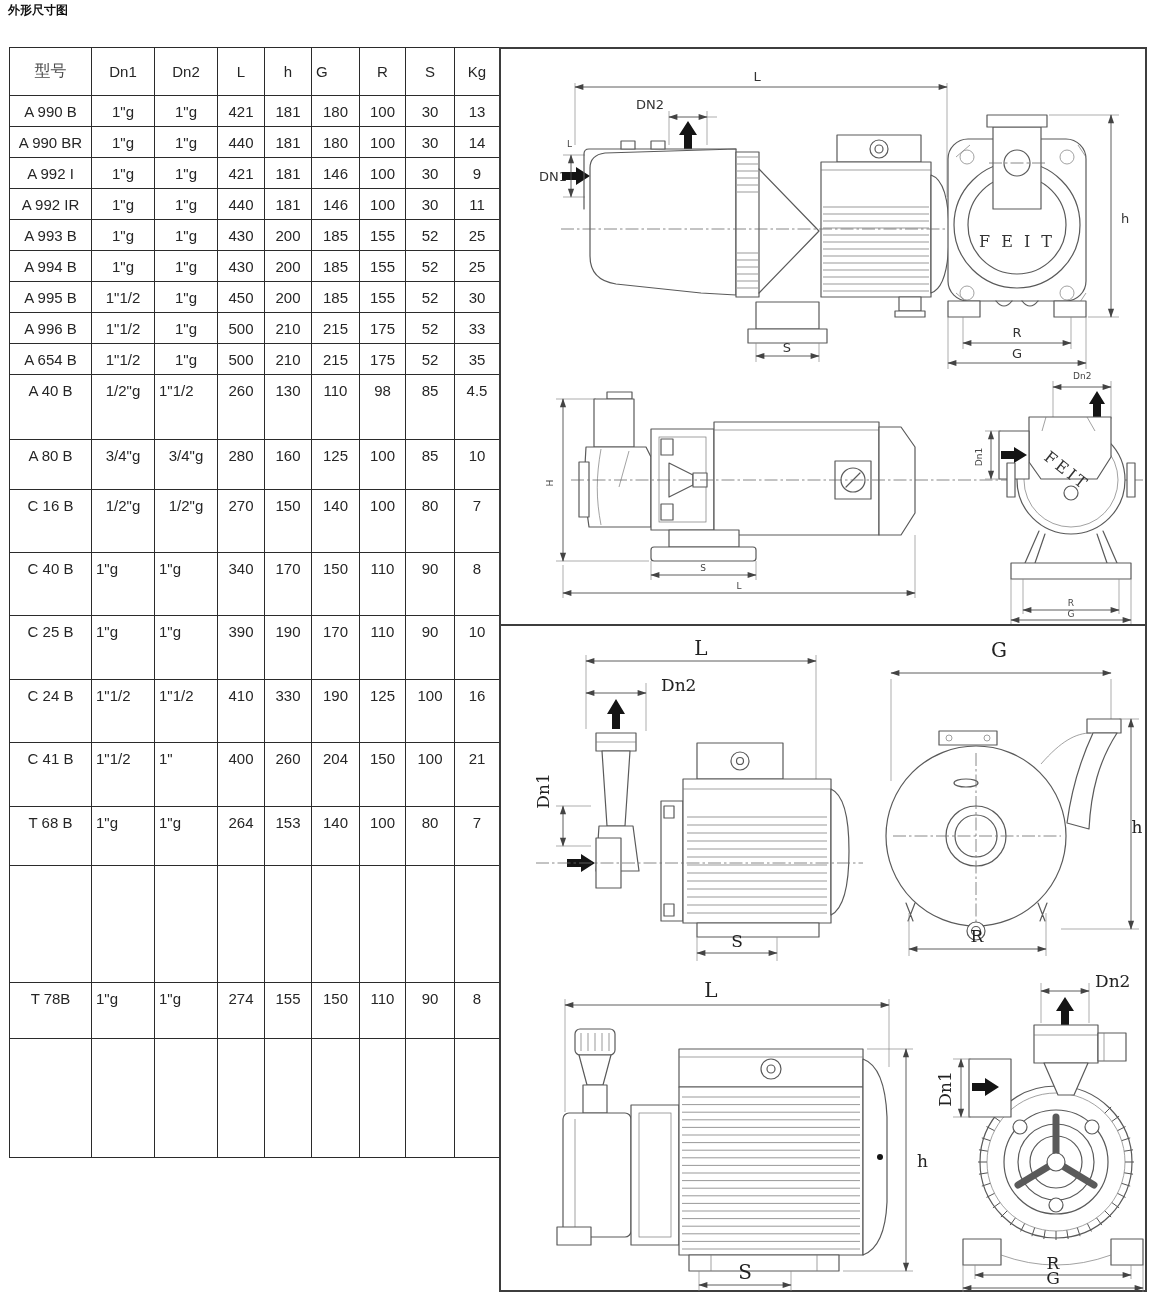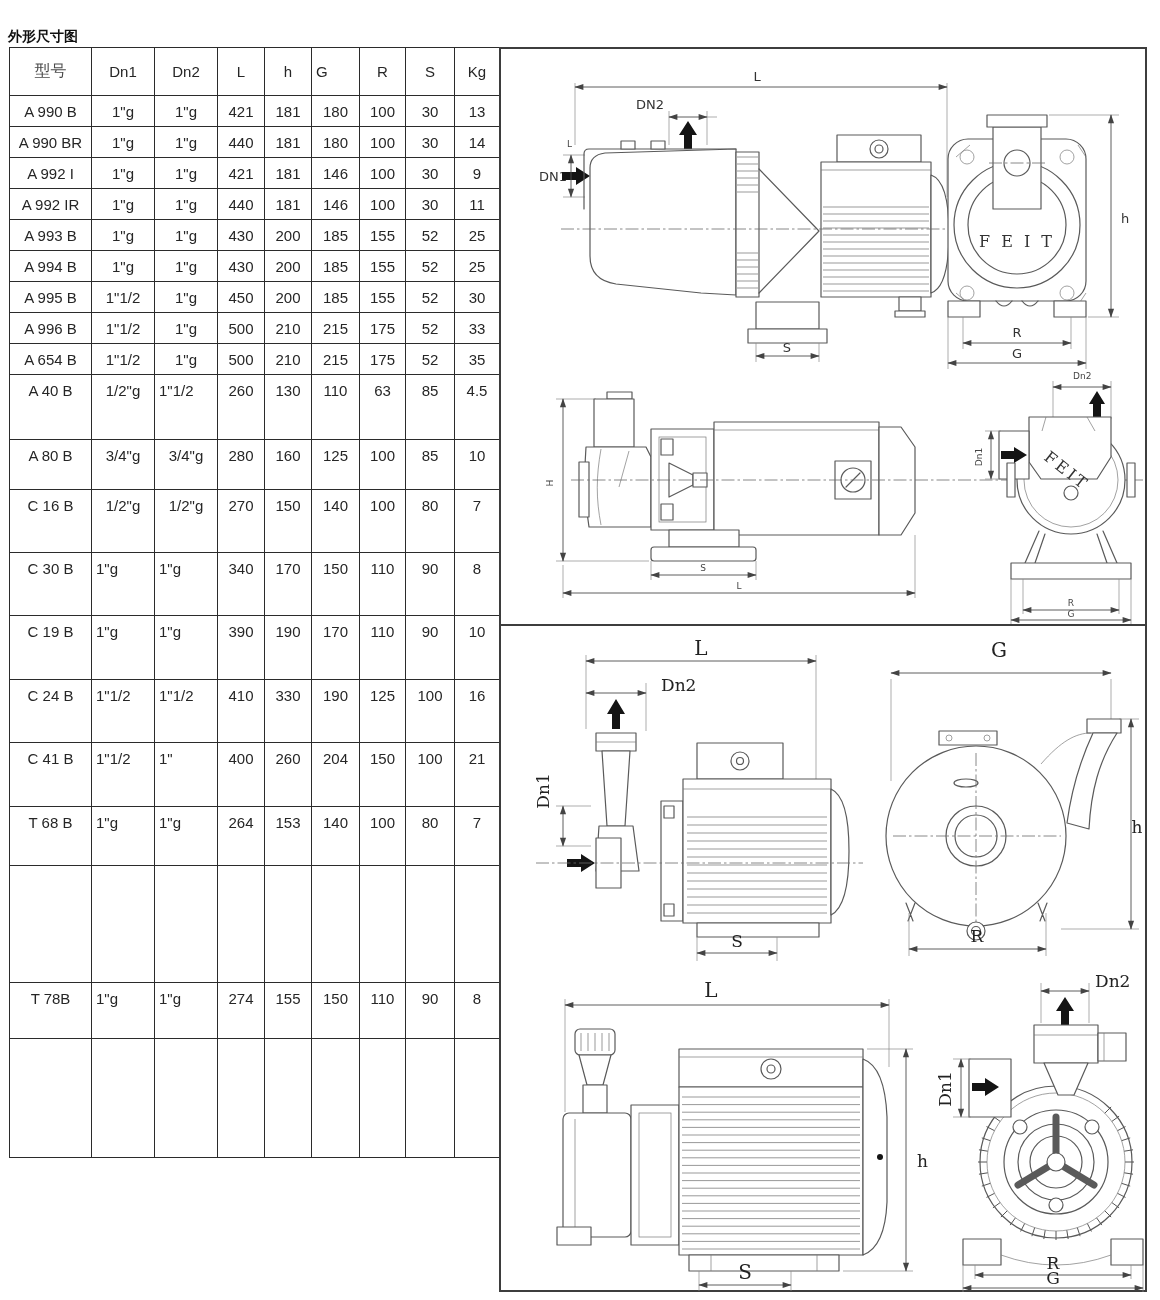--- a/index.html
+++ b/index.html
@@ -1,18 +1,18 @@
 <!DOCTYPE html>
 <html><head>
 <meta charset="utf-8">
 <style>
   html,body{margin:0;padding:0;background:#ffffff;}
   .page{position:relative;width:1160px;height:1300px;background:#fff;overflow:hidden;
         font-family:"Liberation Sans",sans-serif;color:#1a1a1a;}
-  .title{position:absolute;left:8px;top:28px;font-size:14px;font-weight:bold;color:#111;}
+  .title{position:absolute;left:8px;top:2px;font-size:12px;font-weight:bold;color:#111;}
   
   table.spec{position:absolute;left:9px;top:47px;width:491px;border-collapse:collapse;
              table-layout:fixed;font-size:15px;color:#262626;}
   table.spec th,table.spec td{border:1.5px solid #2b2b2b;text-align:center;vertical-align:middle;
              padding:0;overflow:hidden;white-space:nowrap;}
   table.spec thead tr{height:48px;}
   table.spec th{font-weight:normal;font-size:15px;}
   table.spec th.model-h{font-size:16px;color:#4a4a4a;}
   table.spec .al{text-align:left;padding-left:4px;}
   table.spec tr.tall td{vertical-align:top;padding-top:7px;}
@@ -170,21 +170,21 @@
           <td>52</td>
           <td>35</td>
         </tr>
         <tr class="tall" style="height: 65px;">
           <td>A 40 B</td>
           <td>1/2"g</td>
           <td class="al">1"1/2</td>
           <td>260</td>
           <td>130</td>
           <td>110</td>
-          <td>63</td>
+          <td>98</td>
           <td>85</td>
           <td>4.5</td>
         </tr>
         <tr class="tall" style="height: 50px;">
           <td>A 80 B</td>
           <td>3/4"g</td>
           <td>3/4"g</td>
           <td>280</td>
           <td>160</td>
           <td>125</td>
@@ -197,32 +197,32 @@
           <td>1/2"g</td>
           <td>1/2"g</td>
           <td>270</td>
           <td>150</td>
           <td>140</td>
           <td>100</td>
           <td>80</td>
           <td>7</td>
         </tr>
         <tr class="tall" style="height: 63px;">
-          <td>C 30 B</td>
+          <td>C 40 B</td>
           <td class="al">1"g</td>
           <td class="al">1"g</td>
           <td>340</td>
           <td>170</td>
           <td>150</td>
           <td>110</td>
           <td>90</td>
           <td>8</td>
         </tr>
         <tr class="tall" style="height: 64px;">
-          <td>C 19 B</td>
+          <td>C 25 B</td>
           <td class="al">1"g</td>
           <td class="al">1"g</td>
           <td>390</td>
           <td>190</td>
           <td>170</td>
           <td>110</td>
           <td>90</td>
           <td>10</td>
         </tr>
         <tr class="tall" style="height: 63px;">

